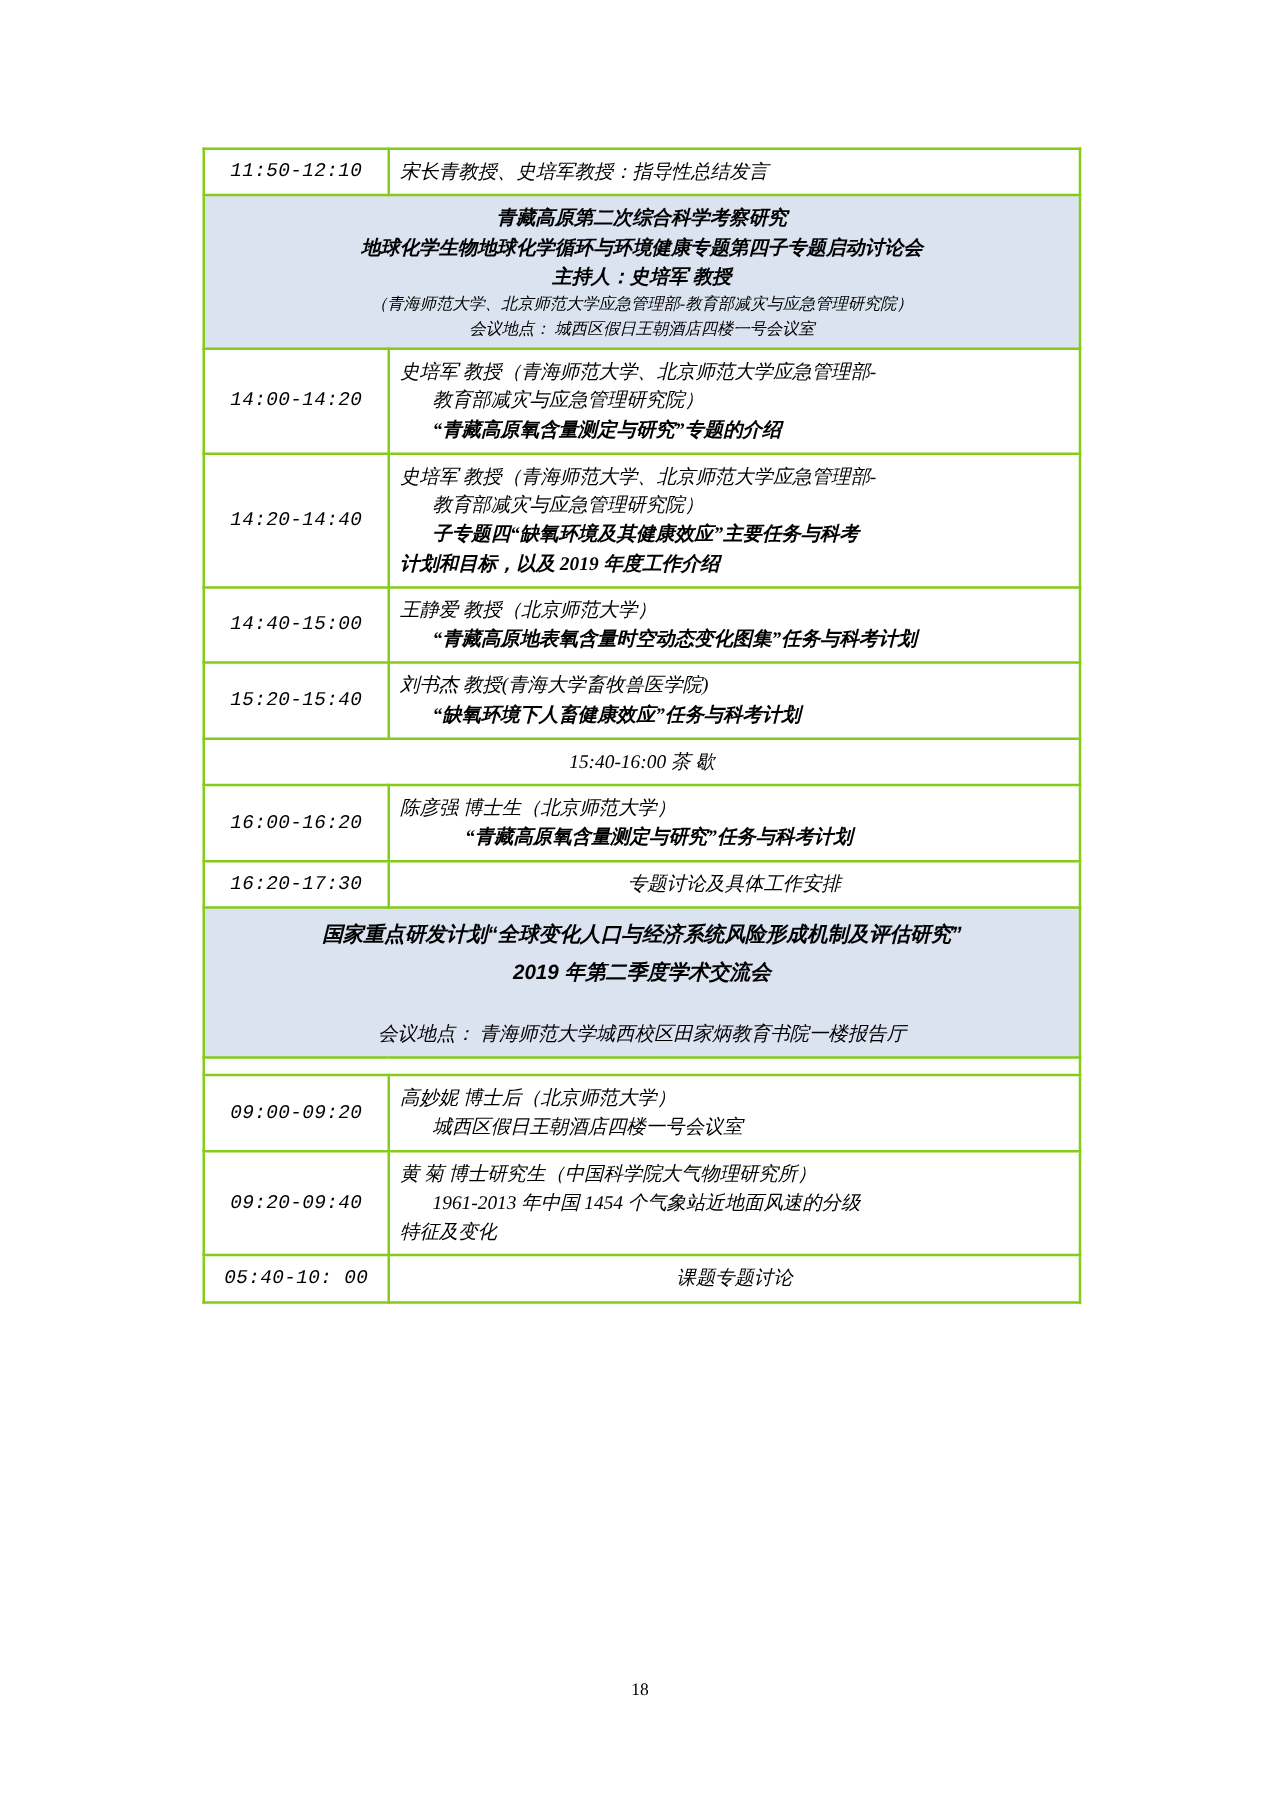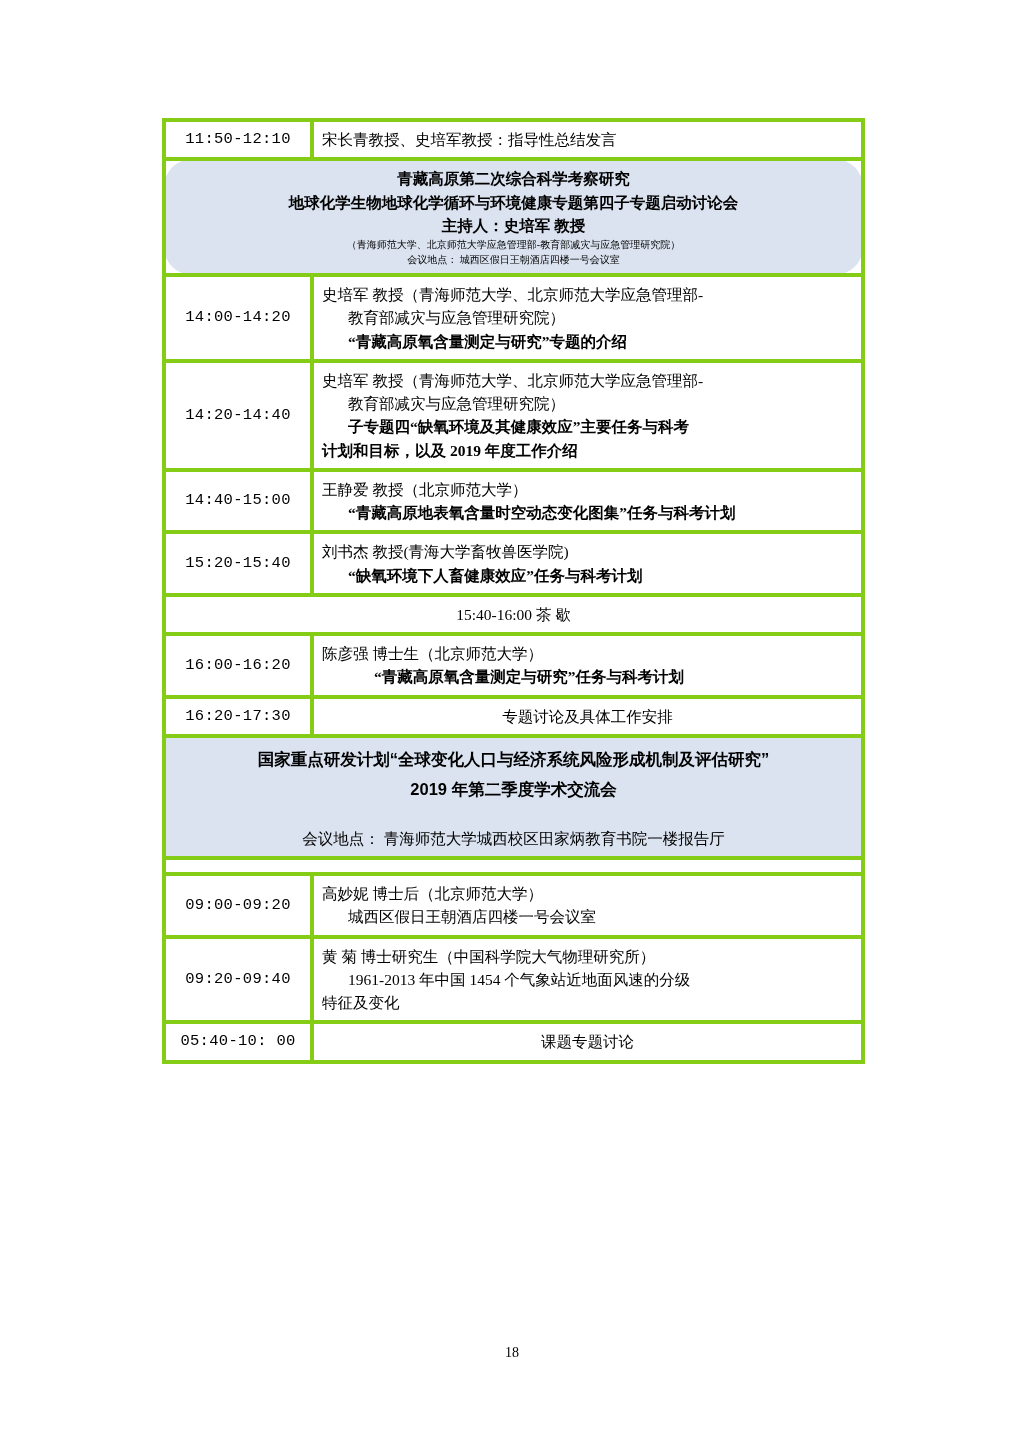--- a/index.html
+++ b/index.html
@@ -20,25 +20,26 @@
     box-sizing: border-box;
     padding: 118px 160px 0 162px;
     position: relative;
   }
   table.schedule {
     border-collapse: collapse;
     width: 703px;
     table-layout: fixed;
   }
   table.schedule td {
-    border: 4px solid #84cc16;
+    border: 2px solid #84cc16;
     vertical-align: middle;
     padding: 6px 8px;
     font-size: 15.5px;
     line-height: 1.5;
+    font-style: italic;
   }
   td.time {
     width: 148px;
     text-align: center;
     font-family: "Liberation Mono", "DejaVu Sans Mono", monospace;
     font-size: 14.5px;
     letter-spacing: 0.3px;
     white-space: nowrap;
     padding: 6px 2px;
   }
@@ -50,26 +51,25 @@
     text-align: center;
   }
   .hdr {
     background: #dbe3f0;
     text-align: center;
     font-weight: bold;
     font-family: "Liberation Sans", "DejaVu Sans", sans-serif;
     font-size: 16px;
     line-height: 1.85;
     padding: 12px 10px;
-    border-radius: 28px;
   }
   .hdr .sub {
     font-weight: normal;
     font-family: "Liberation Serif", "DejaVu Serif", serif;
-    font-size: 10px;
+    font-size: 13px;
   }
   .hdr .sub-b {
     font-weight: bold;
     font-family: "Liberation Serif", "DejaVu Serif", serif;
     font-size: 15.5px;
   }
   .hdr2 {
     background: #dbe3f0;
     text-align: center;
     padding: 16px 20px 20px 20px;

